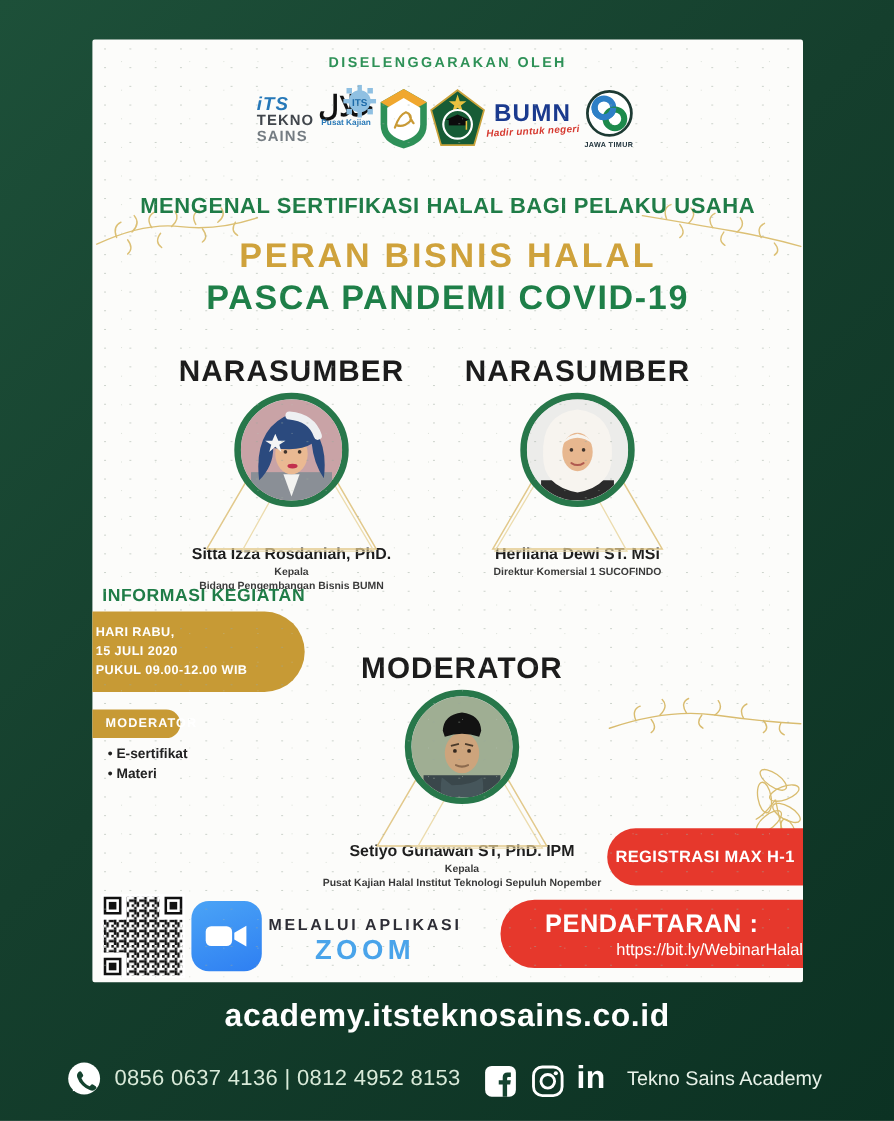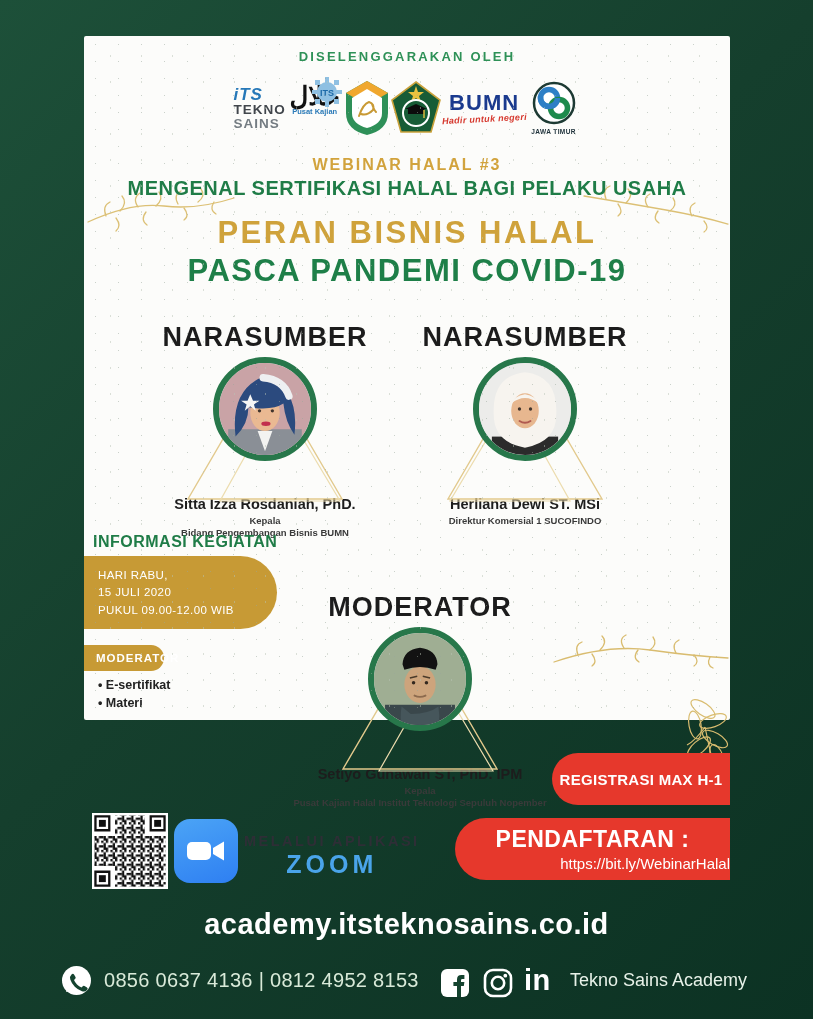--- a/index.html
+++ b/index.html
@@ -1,19 +1,19 @@
 <!DOCTYPE html>
 <html><head>
 <meta charset="utf-8">
 <style>
   html,body{margin:0;padding:0;}
   body{width:813px;height:1019px;overflow:hidden;font-family:"Liberation Sans",sans-serif;
        background:linear-gradient(135deg,#1d5039 0%,#153f2d 45%,#0c3223 100%);position:relative;}
   .stage{position:absolute;inset:0;}
-  .card{position:absolute;left:84px;top:36px;width:646px;height:684px;background:#fcfcfa;border-radius:2px;}
+  .card{position:absolute;left:84px;top:36px;width:646px;height:857px;background:#fcfcfa;border-radius:2px;}
   .card::after{content:"";position:absolute;inset:0;pointer-events:none;opacity:.5;
     background-image:radial-gradient(#9aa79b 0.7px,transparent 0.9px),radial-gradient(#b9c4b6 0.6px,transparent 0.8px);
     background-size:23px 17px,31px 26px;background-position:0 0,11px 7px;}
   .abs{position:absolute;}
   .ctr{text-align:center;}
   .organizer-label{left:0;right:0;top:13px;color:#2e9157;font-weight:800;font-size:13px;letter-spacing:2.2px;}
   .logos{left:0;right:0;top:40px;height:64px;display:flex;align-items:center;justify-content:center;}
   .logo-its{line-height:1.02;text-align:left;font-weight:800;letter-spacing:1px;}
   .logo-its .l1{color:#2678b8;font-size:17px;font-style:italic;}
   .logo-its .l2{color:#41464c;font-size:13.5px;}
@@ -38,21 +38,21 @@
   .avatar-ring{position:absolute;left:33px;top:0;width:104px;height:104px;border-radius:50%;
     border:6px solid #27774a;overflow:hidden;background:#ddd;box-sizing:border-box;}
   .avatar-ring svg{display:block;}
   .p-name{font-size:14.5px;font-weight:800;color:#1d1d1d;margin-top:-6px;}
   .p-role{font-size:9.5px;font-weight:700;color:#3a3a3a;line-height:1.25;margin-top:3px;}
   .col-1{left:41px;top:286px;}
   .col-2{left:301px;top:286px;}
   .col-mod{left:196px;top:556px;}
   .info-heading{left:9px;top:497px;color:#1f7c47;font-weight:700;font-size:16px;letter-spacing:.5px;}
   .info-box{left:0;top:520px;width:193px;height:73px;background:#c79a35;border-radius:0 40px 40px 0;
-    color:#fff;font-weight:400;font-size:11.5px;letter-spacing:.4px;line-height:1.5;padding:11px 0 0 14px;box-sizing:border-box;}
+    color:#fff;font-weight:700;font-size:11.5px;letter-spacing:.4px;line-height:1.5;padding:11px 0 0 3px;box-sizing:border-box;}
   .fas-pill{left:0;top:609px;width:80px;height:26px;background:#c79a35;border-radius:0 20px 20px 0;
     color:#fff;font-weight:800;font-size:11.5px;letter-spacing:1px;line-height:26px;padding-left:12px;box-sizing:border-box;}
   .fas-items{left:14px;top:640px;font-size:12.5px;font-weight:700;color:#222;line-height:1.45;}
   .reg-pill{left:468px;top:717px;width:178px;height:52px;background:#e6382c;border-radius:999px 0 0 999px;
     color:#fff;font-weight:800;font-size:15px;letter-spacing:.3px;display:flex;align-items:center;justify-content:center;}
   .pend-box{left:371px;top:782px;width:275px;height:62px;background:#e6382c;border-radius:34px 0 0 34px;
     color:#fff;text-align:center;padding-top:8px;box-sizing:border-box;}
   .pend-box .h{font-size:23px;font-weight:800;letter-spacing:.5px;}
   .pend-box .u{font-size:15px;font-weight:500;margin-top:2px;text-align:right;}
   .qr{left:8px;top:777px;width:76px;height:76px;background:#fff;}
@@ -155,21 +155,20 @@
         <svg width="44" height="44" viewBox="0 0 44 44">
           <circle cx="22" cy="22" r="20" fill="#fff" stroke="#1d3a33" stroke-width="2.5"></circle>
           <circle cx="17" cy="17" r="8.5" fill="none" stroke="#2d7fc6" stroke-width="5.5"></circle>
           <circle cx="27" cy="27" r="8.5" fill="none" stroke="#1d8a4c" stroke-width="5.5"></circle>
           <circle cx="17" cy="17" r="8.5" fill="none" stroke="#2d7fc6" stroke-width="5.5" stroke-dasharray="28 60"></circle>
         </svg>
         <div class="cap">JAWA TIMUR</div>
       </div>
     </div>
 
-    <div class="abs ctr series-title">WEBINAR HALAL #3</div>
     <div class="abs ctr series-subtitle">MENGENAL SERTIFIKASI HALAL BAGI PELAKU USAHA</div>
     <div class="abs ctr main-title1">PERAN BISNIS HALAL</div>
     <div class="abs ctr main-title2">PASCA PANDEMI COVID-19</div>
 
     <div class="abs person-col col-1">
       <div class="role">NARASUMBER</div>
       <div class="photo-wrap">
         <svg class="tri" width="170" height="140" viewBox="0 0 170 140">
           <polygon points="85,4 162,136 8,136" fill="none" stroke="#e2c98c" stroke-width="1.4"></polygon>
           <polygon points="98,34 160,138 40,138" fill="none" stroke="#ecdcae" stroke-width="1.2"></polygon>

